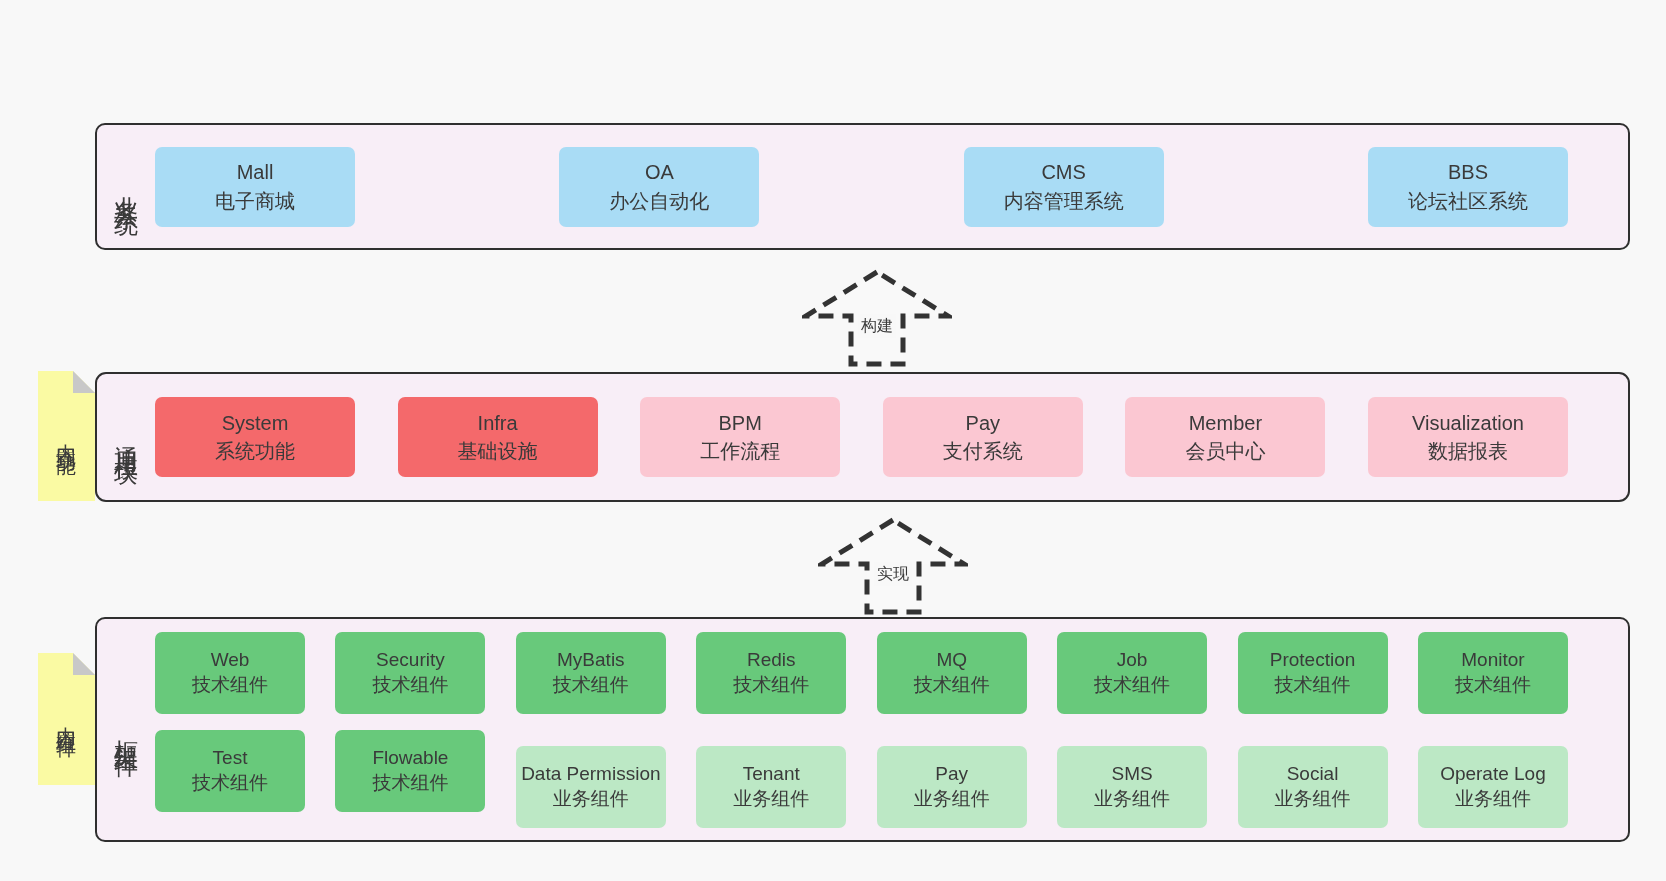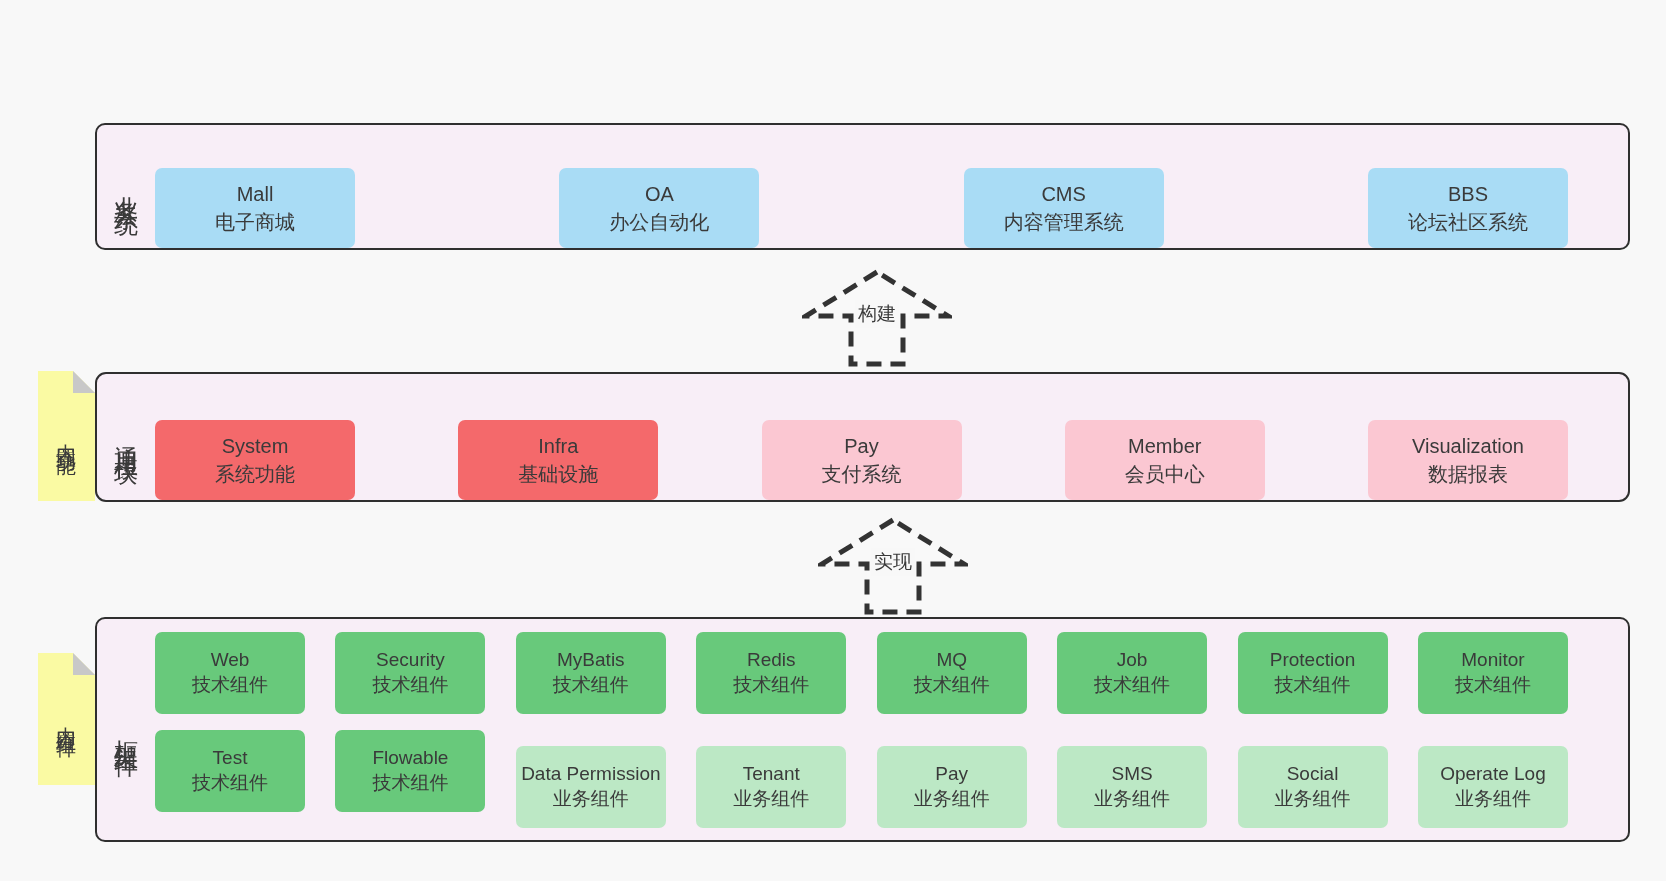--- a/index.html
+++ b/index.html
@@ -28,21 +28,21 @@
     font-size:24px;color:var(--text,#3a3a3a);
   }
   .vtext{
     writing-mode:vertical-rl;
     text-orientation:upright;
     letter-spacing:5px;
     line-height:1;
   }
   .boxes{
     position:absolute;left:58px;right:60px;top:0;bottom:0;
-    display:flex;align-items:flex-end;justify-content:space-between;
+    display:flex;align-items:center;justify-content:space-between;
   }
   .boxes-grid{
     position:absolute;left:58px;right:60px;top:0;bottom:0;
     display:flex;flex-direction:column;justify-content:center;
   }
   .boxes-grid .grid-row{
     display:flex;align-items:center;justify-content:space-between;
   }
   
   .box{
@@ -70,25 +70,25 @@
     content:"";
     position:absolute;top:0;right:0;width:22px;height:22px;
     background:linear-gradient(to bottom left,transparent 49%,var(--fold-gray,#c8c8c8) 50%);
   }
   .sticky .vtext{font-size:20px;letter-spacing:4px;color:var(--text,#3a3a3a);}
   .panel{z-index:1;}
   
   .arrow{position:absolute;width:150px;height:100px;z-index:2;}
   .arrow svg{display:block;}
   .arrow-label{
-    position:absolute;left:50%;top:46px;
+    position:absolute;left:50%;top:58px;
     transform:translate(-50%,-50%);
     background:var(--page-bg,#f8f8f8);
     padding:1px 3px;
-    font-size:19px;color:var(--text,#3a3a3a);
+    font-size:16px;color:var(--text,#3a3a3a);
     white-space:nowrap;
   }
 </style>
 </head>
 <body>
 
 <div class="canvas">
 
   <div class="sticky" style="top:371px;height:130px;">
     <span class="vtext">内置功能</span>
@@ -135,20 +135,24 @@
     <div class="boxes cols6">
       <div class="box red">
         <span>System</span>
         <span>系统功能</span>
       </div>
       <div class="box red">
         <span>Infra</span>
         <span>基础设施</span>
       </div>
       <div class="box pink">
+        <span>BPM</span>
+        <span>工作流程</span>
+      </div>
+      <div class="box pink">
         <span>Pay</span>
         <span>支付系统</span>
       </div>
       <div class="box pink">
         <span>Member</span>
         <span>会员中心</span>
       </div>
       <div class="box pink">
         <span>Visualization</span>
         <span>数据报表</span>

